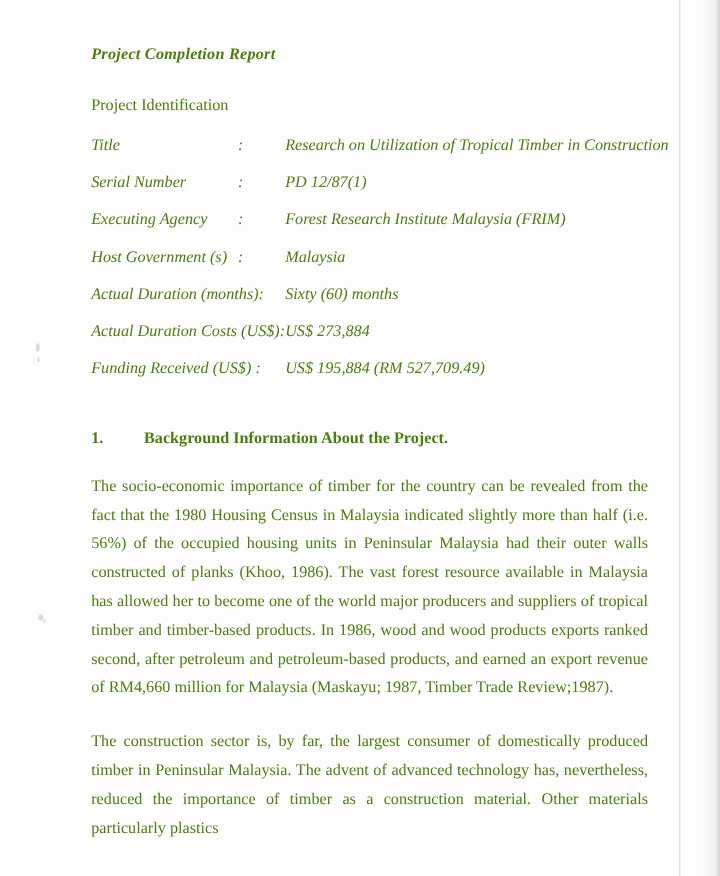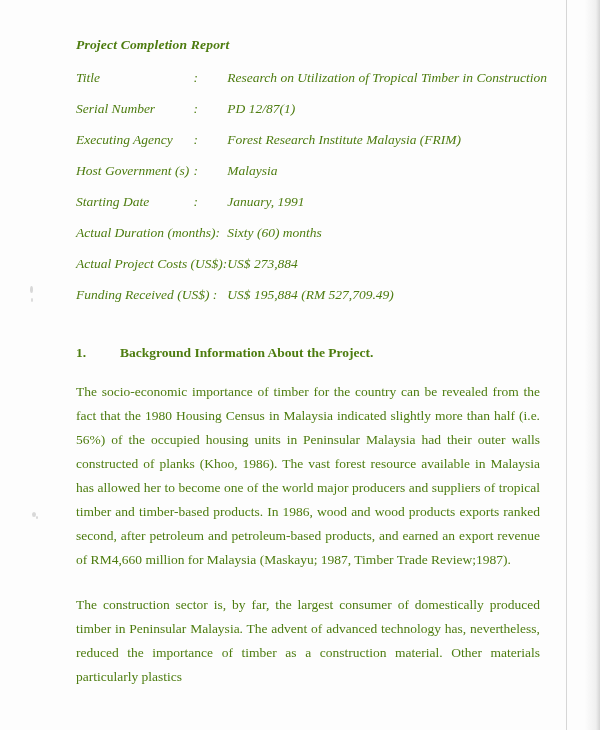--- a/index.html
+++ b/index.html
@@ -140,20 +140,21 @@
   <div class="scan-line-right"></div>
   <div class="scan-speck speck-a"></div>
   <div class="scan-speck speck-b"></div>
   <div class="scan-speck speck-c"></div>
   <div class="scan-speck speck-d"></div>
 
   <div class="content">
 
     <h1 class="doc-title">Project Completion Report</h1>
 
+    <p class="section-label">Project Identification</p>
 
     <table class="id-table">
       <tbody>
         <tr>
           <td class="id-label">Title</td>
           <td class="id-colon">:</td>
           <td class="id-value">Research on Utilization of Tropical Timber in Construction</td>
         </tr>
         <tr>
           <td class="id-label">Serial Number</td>
@@ -164,30 +165,25 @@
           <td class="id-label">Executing Agency</td>
           <td class="id-colon">:</td>
           <td class="id-value">Forest Research Institute Malaysia  (FRIM)</td>
         </tr>
         <tr>
           <td class="id-label">Host Government (s)</td>
           <td class="id-colon">:</td>
           <td class="id-value">Malaysia</td>
         </tr>
         <tr>
-          <td class="id-label">Starting Date</td>
-          <td class="id-colon">:</td>
-          <td class="id-value">January, 1991</td>
-        </tr>
-        <tr>
           <td class="id-label-wide" colspan="2">Actual Duration (months):</td>
           <td class="id-value">Sixty (60) months</td>
         </tr>
         <tr>
-          <td class="id-label-wide" colspan="2">Actual Project Costs (US$):</td>
+          <td class="id-label-wide" colspan="2">Actual Duration Costs (US$):</td>
           <td class="id-value">US$ 273,884</td>
         </tr>
         <tr>
           <td class="id-label-wide" colspan="2">Funding Received (US$) :</td>
           <td class="id-value">US$ 195,884  (RM 527,709.49)</td>
         </tr>
       </tbody>
     </table>
 
 

